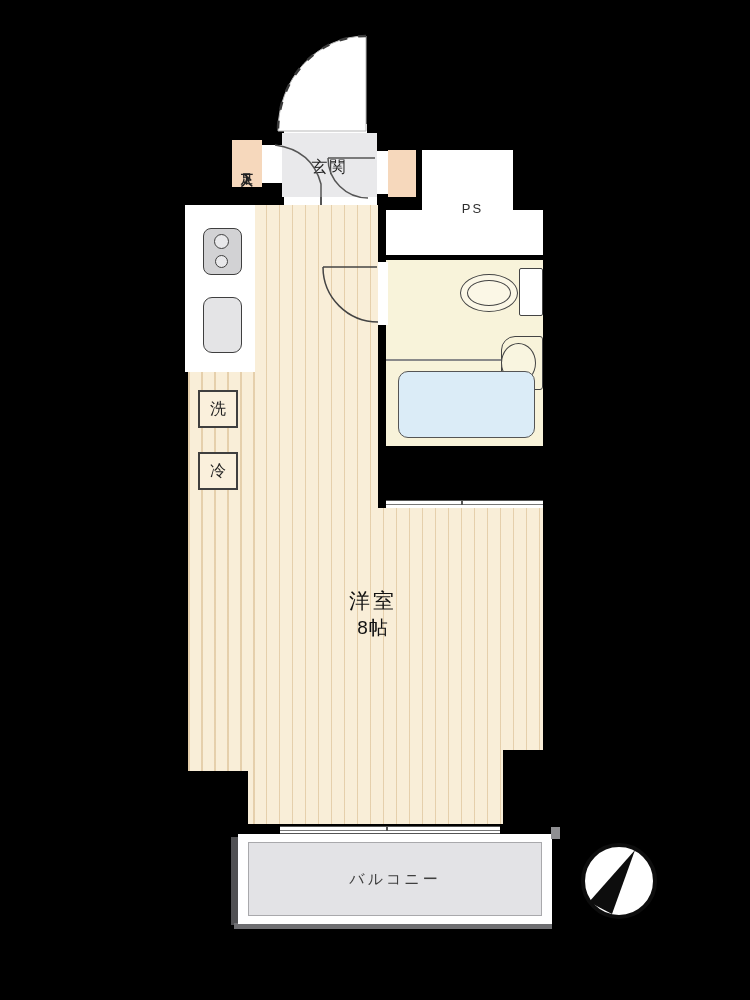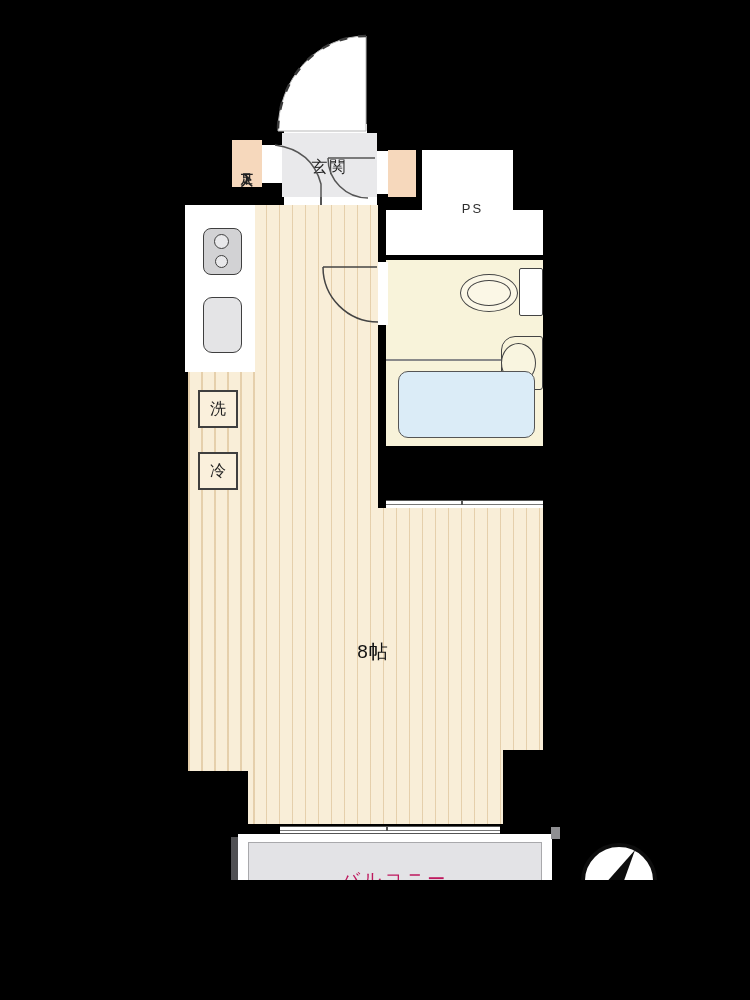--- a/index.html
+++ b/index.html
@@ -1,16 +1,16 @@
 <!DOCTYPE html>
 <html><head>
 <meta charset="utf-8">
 <style>
   html,body{margin:0;padding:0;background:#000;}
-  #stage{position:relative;width:750px;height:880px;background:#000;overflow:hidden;
+  #stage{position:relative;width:750px;height:1000px;background:#000;overflow:hidden;
          font-family:"Liberation Sans","DejaVu Sans",sans-serif;}
   .abs{position:absolute;box-sizing:border-box;}
   .lbl{display:flex;align-items:center;justify-content:center;color:#222;}
   
   .floor{background-color:#f9eed8;
          background-image:repeating-linear-gradient(to right,rgba(198,158,100,.38) 0px,rgba(198,158,100,.38) 1.5px,transparent 1.5px,transparent 13px);
          clip-path:polygon(67px 0,190px 0,190px 303px,355px 303px,355px 545px,315px 545px,315px 619px,60px 619px,60px 566px,0 566px,0 167px,67px 167px);}
   .cream{background:#f8f3da;}
   .peach{background:#f6d8bc;}
   .gray{background:#e9e9eb;}
@@ -53,21 +53,22 @@
   <div class="abs" style="left:501px;top:343px;width:35px;height:40px;border:1.5px solid #444;border-radius:50%;background:#f9f5e0;"></div>
   <div class="abs" style="left:398px;top:371px;width:137px;height:67px;border:1.5px solid #555;border-radius:10px;background:#dbecf7;"></div>
   <div class="abs white" style="left:378px;top:262px;width:10px;height:63px;"></div>
 
   <div class="abs slider" style="left:386px;top:500px;width:157px;height:9px;">
       <div class="mid"></div>
     </div>
   <div class="abs tick" style="left:461px;top:500px;width:2px;height:5px;"></div>
 
   <div class="abs floor" style="left:188px;top:205px;width:355px;height:619px;"></div>
-  <div class="abs lbl" style="left:293px;top:640px;width:160px;height:24px;font-size:19px;letter-spacing:1px;color:#111;">8帖</div>
+  <div class="abs lbl" style="left:293px;top:587px;width:160px;height:27px;font-size:21px;letter-spacing:3px;color:#111;">洋室</div>
+  <div class="abs lbl" style="left:293px;top:616px;width:160px;height:24px;font-size:19px;letter-spacing:1px;color:#111;">8帖</div>
 
   <div class="abs lbl appl-box" style="left:198px;top:390px;width:40px;height:38px;">
     <span>洗</span>
   </div>
   <div class="abs lbl appl-box" style="left:198px;top:452px;width:40px;height:38px;">
     <span>冷</span>
   </div>
 
   <div class="abs white" style="left:185px;top:205px;width:70px;height:167px;"></div>
   <div class="abs" style="left:203px;top:228px;width:39px;height:47px;background:#d2d2d4;border:1.5px solid #3f3f3f;border-radius:8px;"></div>
@@ -77,21 +78,21 @@
 
   <div class="abs slider" style="left:280px;top:826px;width:220px;height:8px;">
       <div class="mid"></div>
     </div>
   <div class="abs tick" style="left:386px;top:826px;width:2px;height:5px;"></div>
 
   <div class="abs" style="left:231px;top:837px;width:7px;height:88px;background:#515154;"></div>
   <div class="abs" style="left:234px;top:923px;width:318px;height:6px;background:#6e6e71;"></div>
   <div class="abs white" style="left:238px;top:834px;width:314px;height:90px;"></div>
   <div class="abs lbl" style="left:248px;top:842px;width:294px;height:74px;background:#e3e3e6;border:1px solid #a9a9ac;">
-    <span style="font-size:18px;letter-spacing:3px;color:#be185d;">バルコニー</span>
+    <span style="font-size:15px;letter-spacing:3px;color:#404040;">バルコニー</span>
   </div>
   <div class="abs" style="left:551px;top:827px;width:9px;height:12px;background:#8f8f92;"></div>
 
   <svg width="750" height="1000" viewBox="0 0 750 1000">
 
     <path d="M 366 131 L 366 36 A 88 95 0 0 0 278 131 Z" fill="#ffffff" stroke="#b9b9b9" stroke-width="1"></path>
     <path d="M 366 36 A 88 95 0 0 0 278 131" fill="none" stroke="#3a3a3a" stroke-width="2.5" stroke-dasharray="8 11"></path>
 
     <path d="M 275 145 Q 312 150 321 184 L 321 197" fill="none" stroke="#555" stroke-width="1.5"></path>
     <path d="M 328 158 H 375" fill="none" stroke="#555" stroke-width="1.5"></path>

